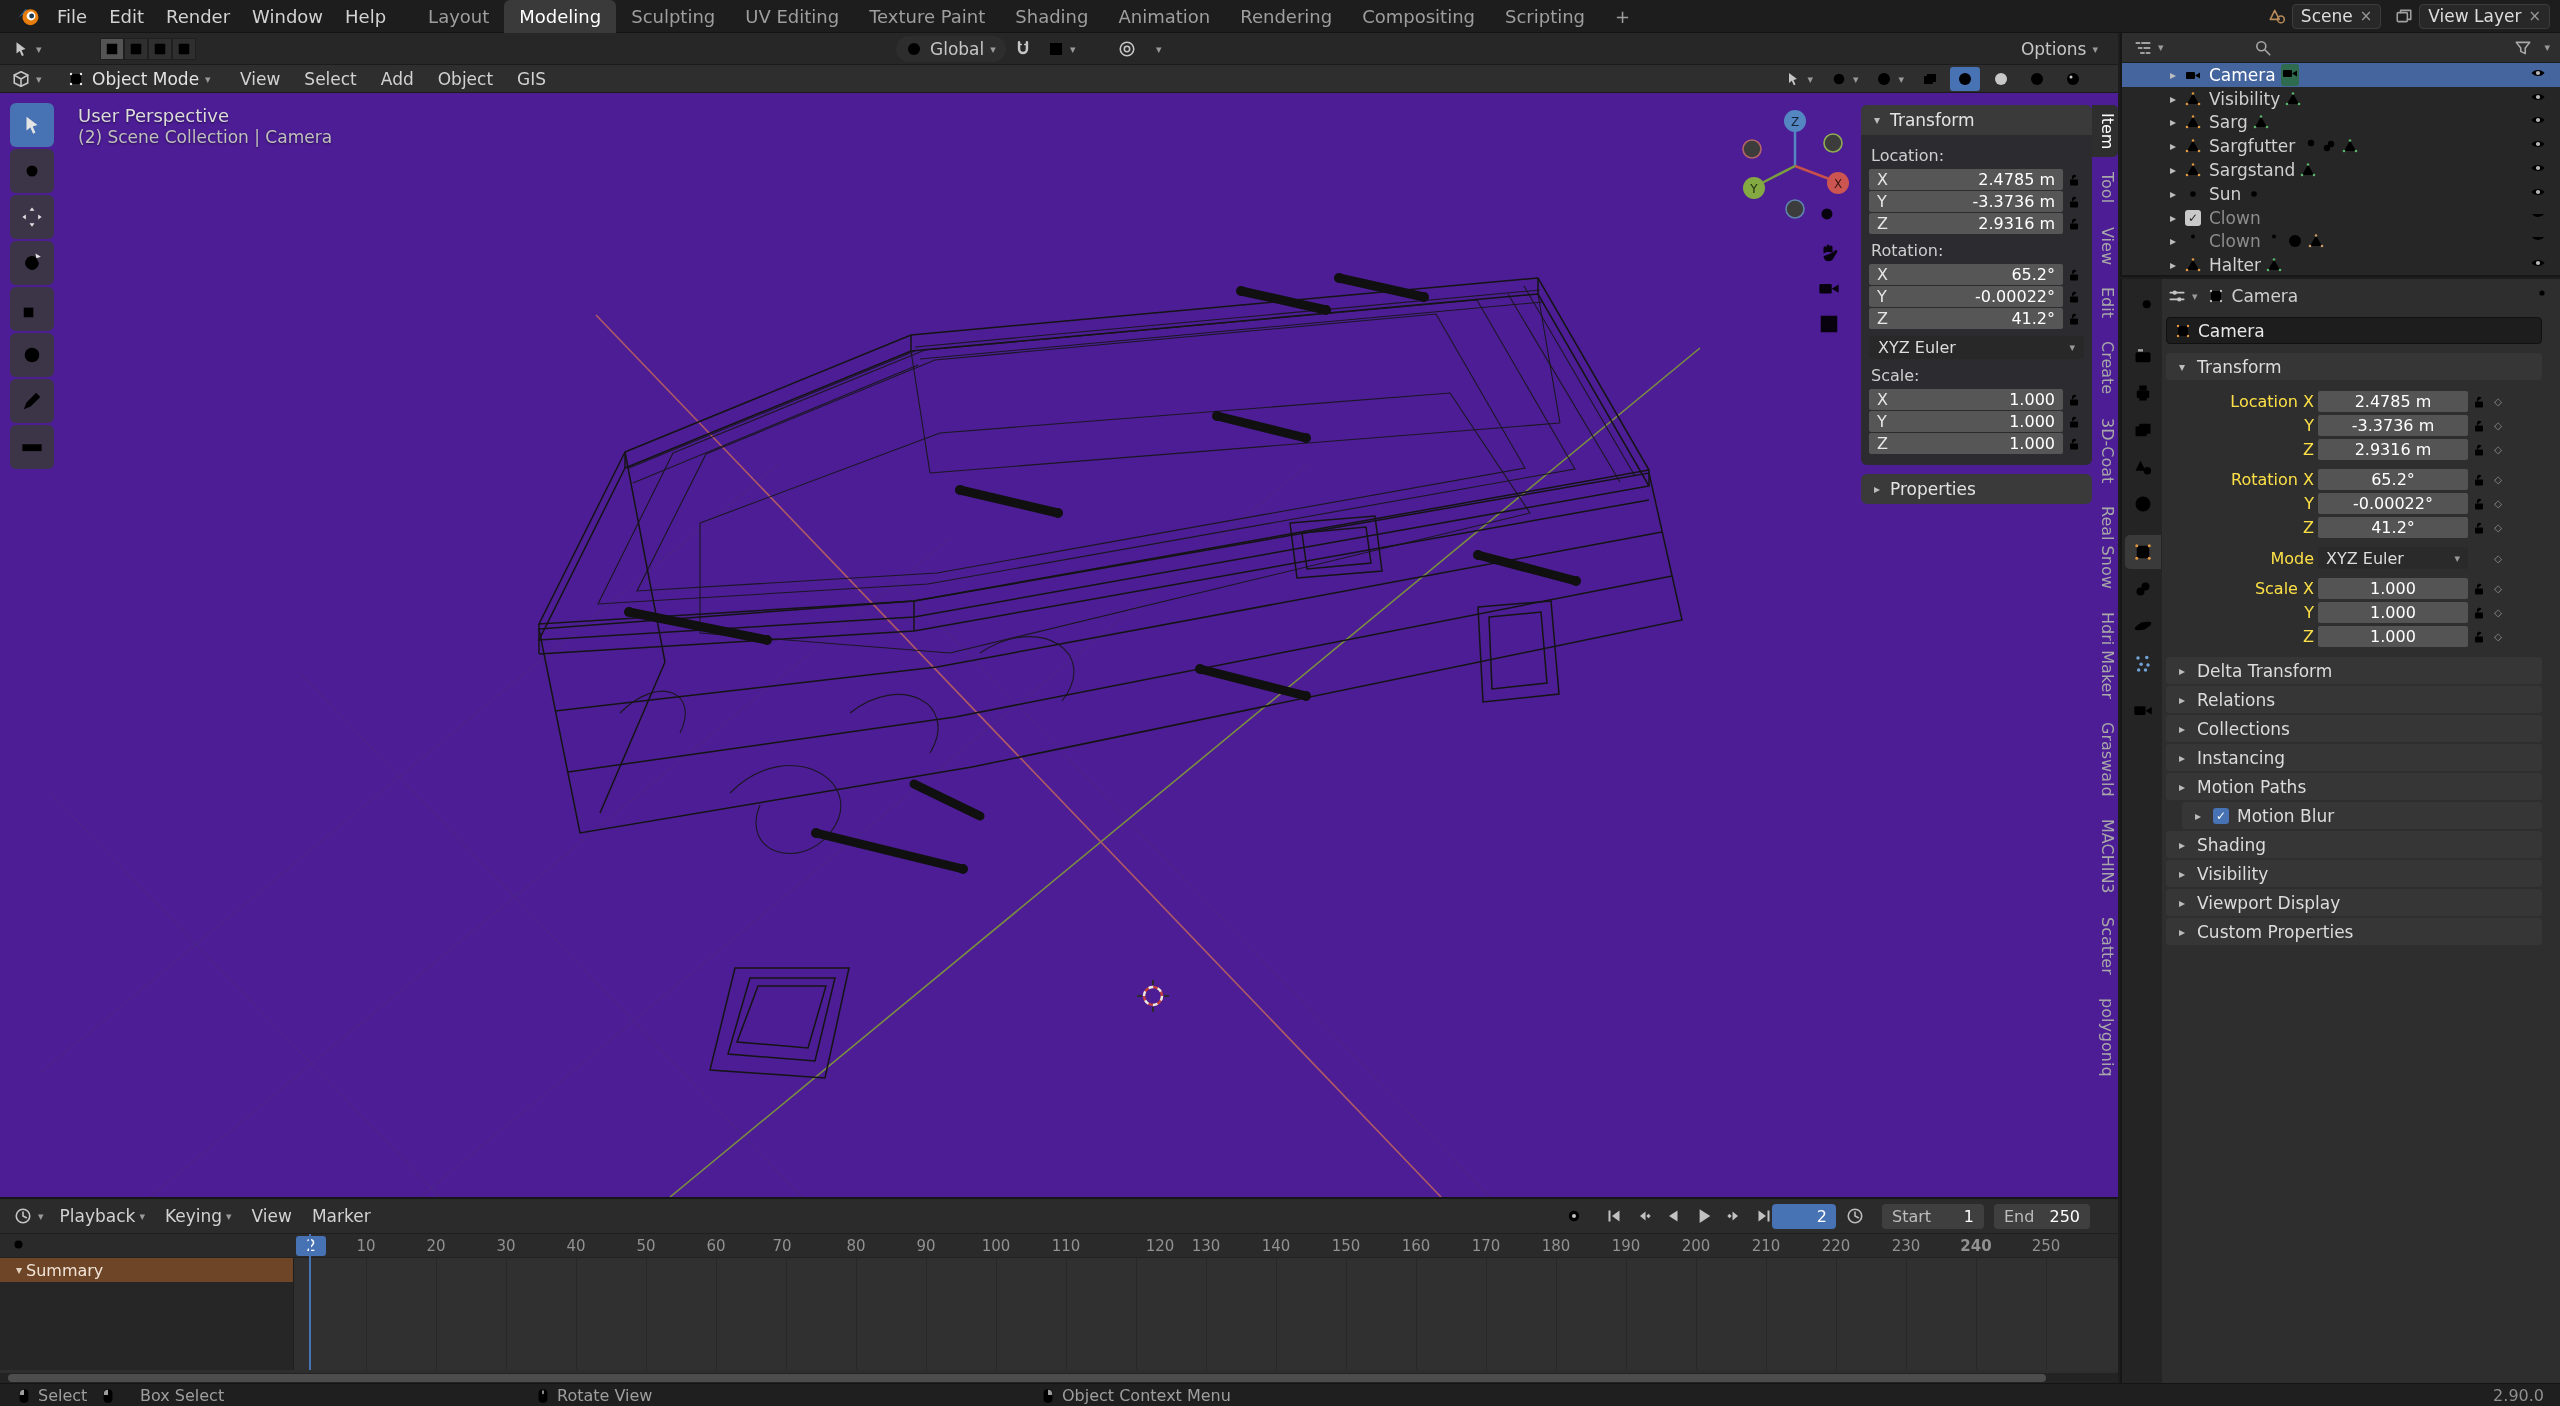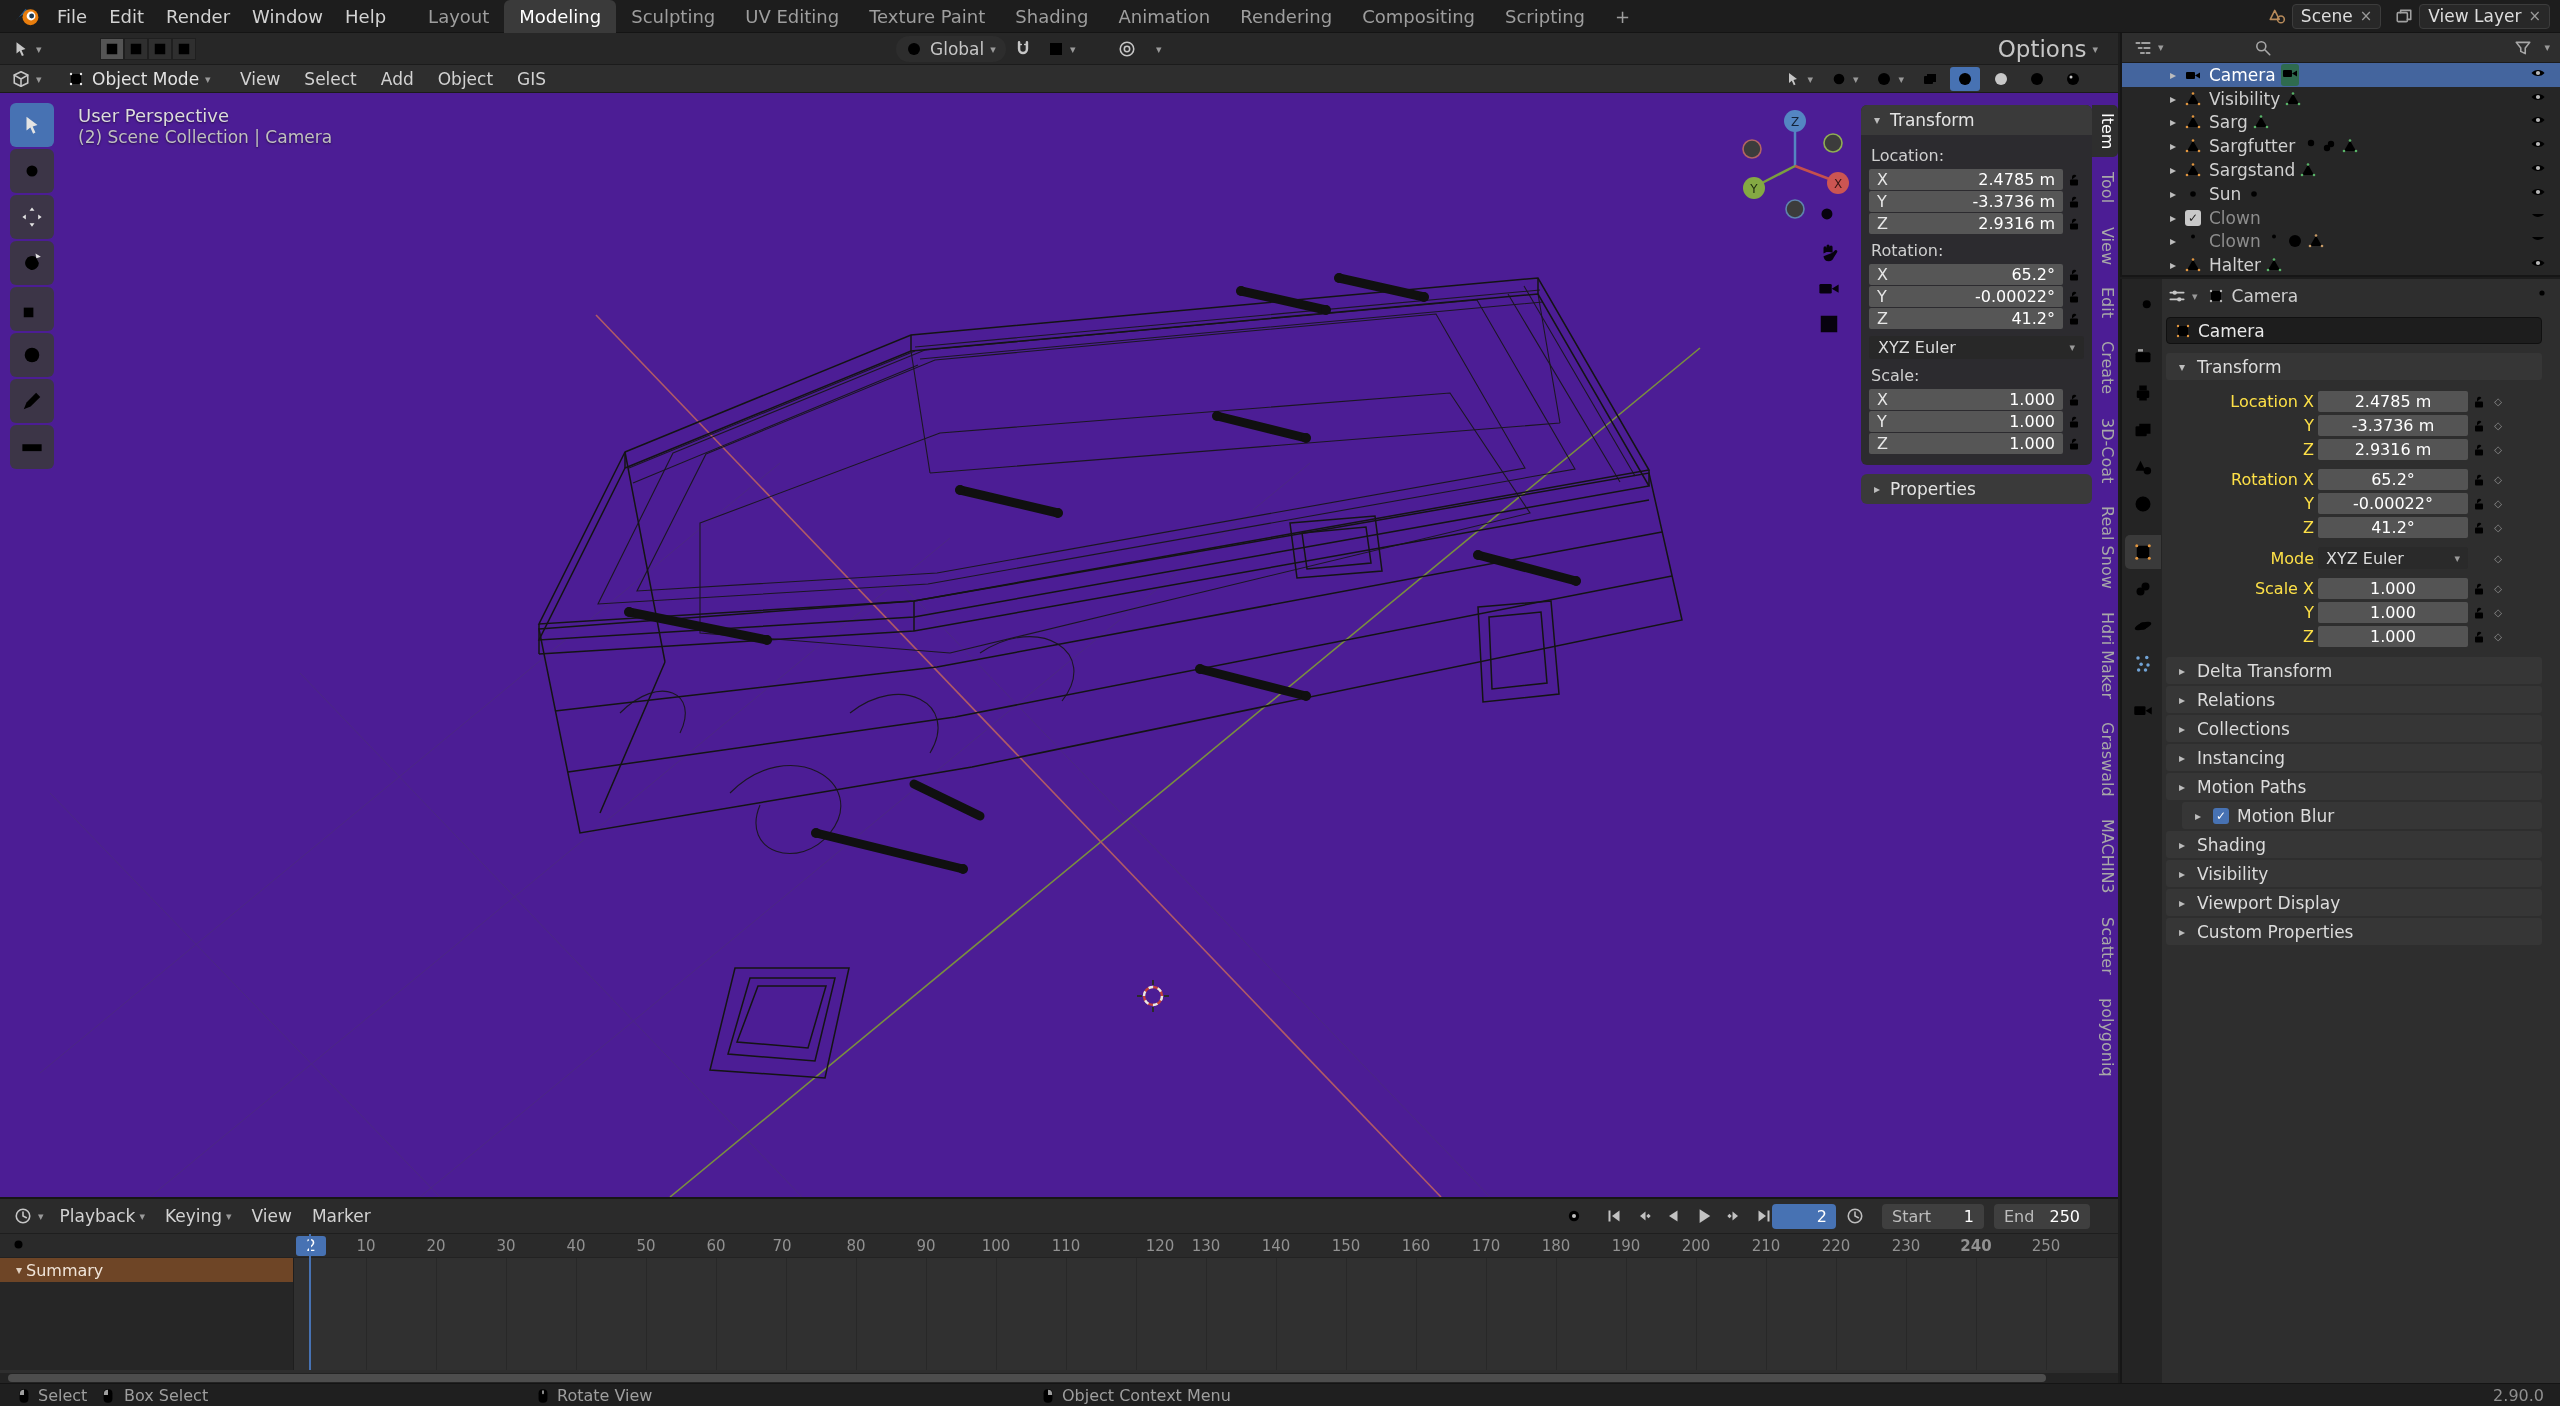--- a/index.html
+++ b/index.html
@@ -349,21 +349,21 @@
       <div class="hbtn">
           <svg class="ic">
             <use href="#s-prop"></use>
           </svg>
         </div>
       <div class="hbtn">
           <span class="chev">▾</span>
         </div>
     </div>
     <div class="abs flex hbtn" style="right:14px;top:3px">
-      <span style="font-size:23px">Options</span>
+      <span style="font-size:17px">Options</span>
         <span class="chev">▾</span>
     </div>
   </div>
 
   <div class="abs" style="left:0;top:65px;width:2118px;height:28px;background:#2e2e2e;border-bottom:1px solid #1b1b1b">
     <div class="abs flex hbtn" style="left:6px;top:1px">
       <svg class="ic">
           <use href="#s-editor3d"></use>
         </svg>
         <span class="chev">▾</span>
@@ -1261,21 +1261,21 @@
     </div>
   </div>
 
   <div class="abs flex" style="left:0;top:1383px;width:2560px;height:23px;background:#1f1f1f;border-top:1px solid #141414;font-size:16px;color:#9e9e9e">
     <span class="abs flex" style="left:16px;gap:6px;top:0;height:23px">
       <svg class="ic16" viewBox="0 0 16 18">
           <use href="#s-mousel"></use>
         </svg>
       <span>Select</span>
     </span>
-    <span class="abs flex" style="left:100px;gap:8px;top:0;height:23px">
+    <span class="abs flex" style="left:100px;gap:24px;top:0;height:23px">
       <svg class="ic16" viewBox="0 0 16 18">
           <use href="#s-mousel"></use>
         </svg>
       <span>Box Select</span>
     </span>
     <span class="abs flex" style="left:535px;gap:6px;top:0;height:23px">
       <svg class="ic16" viewBox="0 0 16 18">
           <use href="#s-mousem"></use>
         </svg>
       <span>Rotate View</span>

